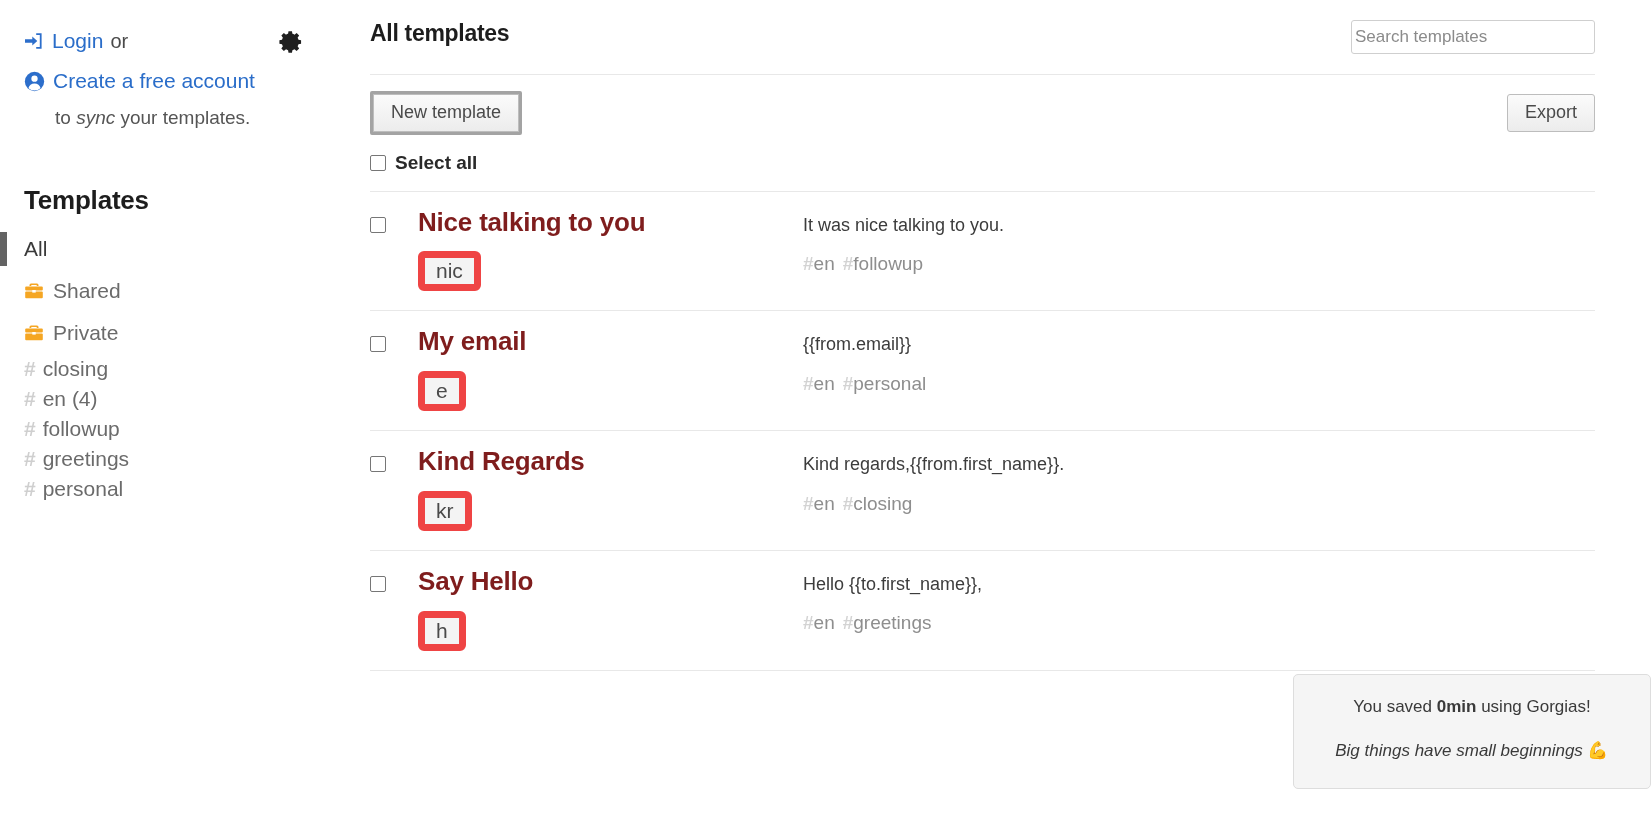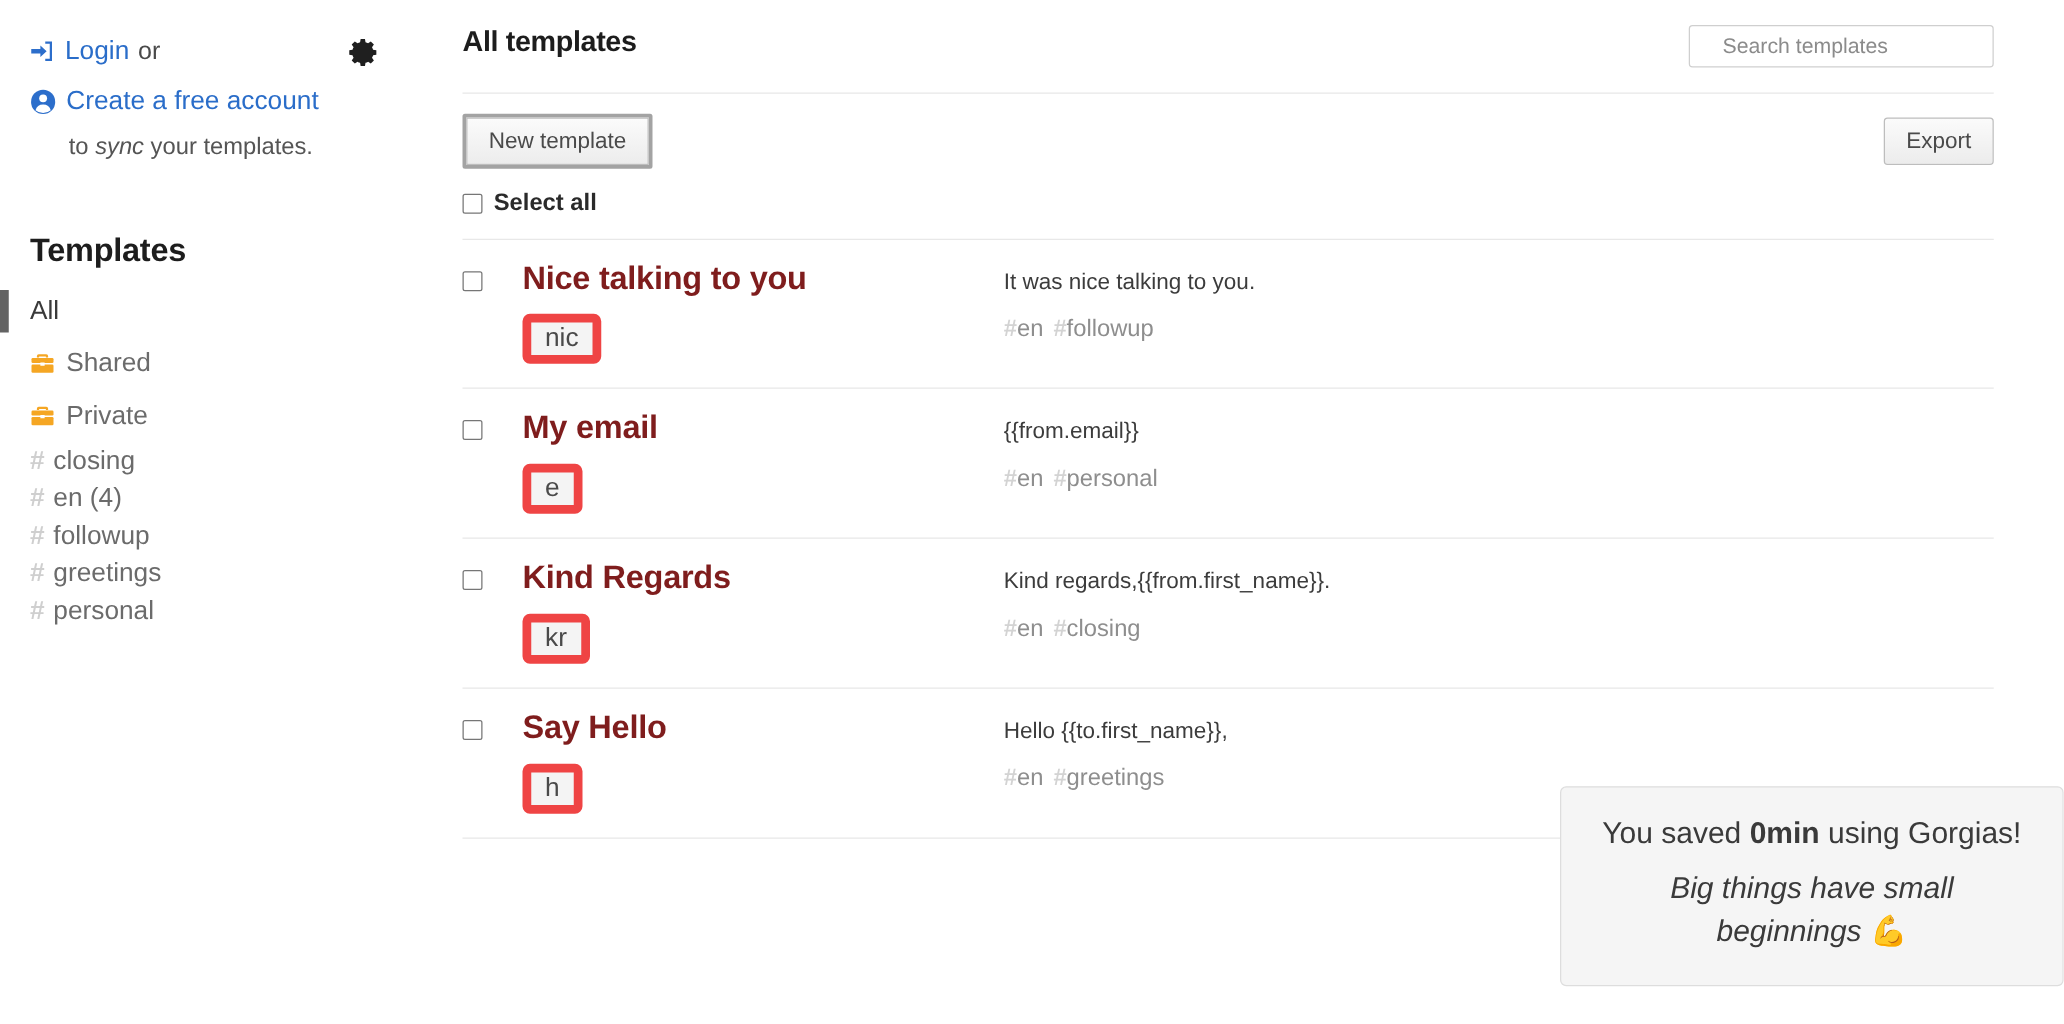--- a/index.html
+++ b/index.html
@@ -155,21 +155,21 @@
     color: #1d1d1d;
     letter-spacing: -0.3px;
     margin: 0;
     padding-left: 8px;
   }
   .search-input {
     width: 244px;
     height: 34px;
     border: 1px solid #cfcfcf;
     border-radius: 3px;
-    padding: 0 26px;
+    padding: 0 3px;
     font-size: 17px;
     font-family: "Liberation Sans", sans-serif;
     color: #333;
     background: #fff;
     outline: none;
   }
   .search-input::placeholder { color: #8b8b8b; }
 
   .rule {
     height: 1px;
@@ -297,32 +297,32 @@
     margin-right: 8px;
     cursor: pointer;
   }
   .tpl-tags .t .h { color: #d3d3d3; font-weight: bold; }
 
   
   .toast {
     position: absolute;
     right: 0px;
     bottom: 30px;
-    width: 403px;
+    width: 358px;
     background: #f5f5f5;
     border: 1px solid #dddddd;
     border-radius: 5px;
     padding: 20px 26px 24px 26px;
     text-align: center;
-    font-size: 24px;
+    font-size: 17px;
     color: #3a3a3a;
     line-height: 1.45;
   }
   .toast .l2 {
-    margin-top: 10px;
+    margin-top: 20px;
     font-style: italic;
   }
   .toast b { font-weight: bold; }
   .flex-emoji { font-style: normal; }
 </style>
 </head>
 <body>
 
 <div id="app">
 

